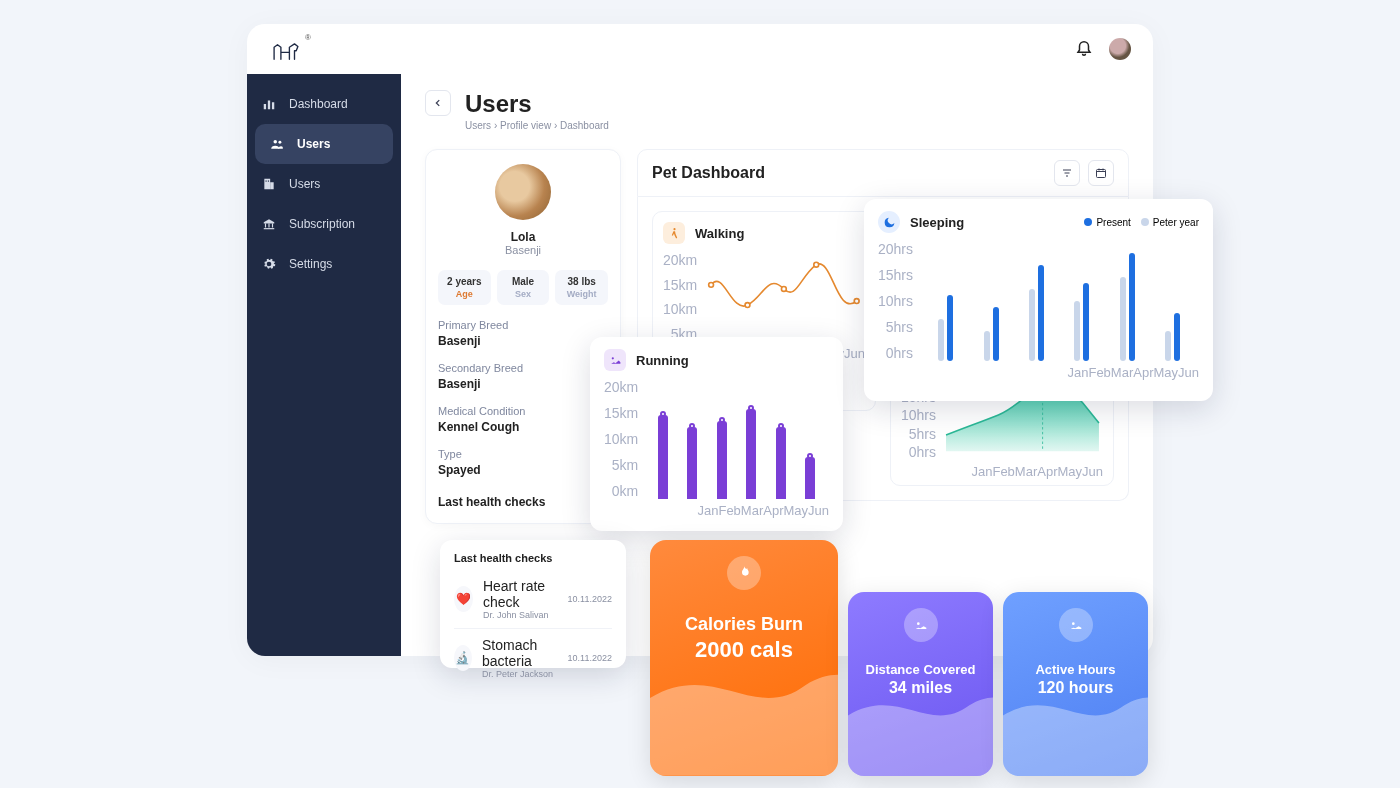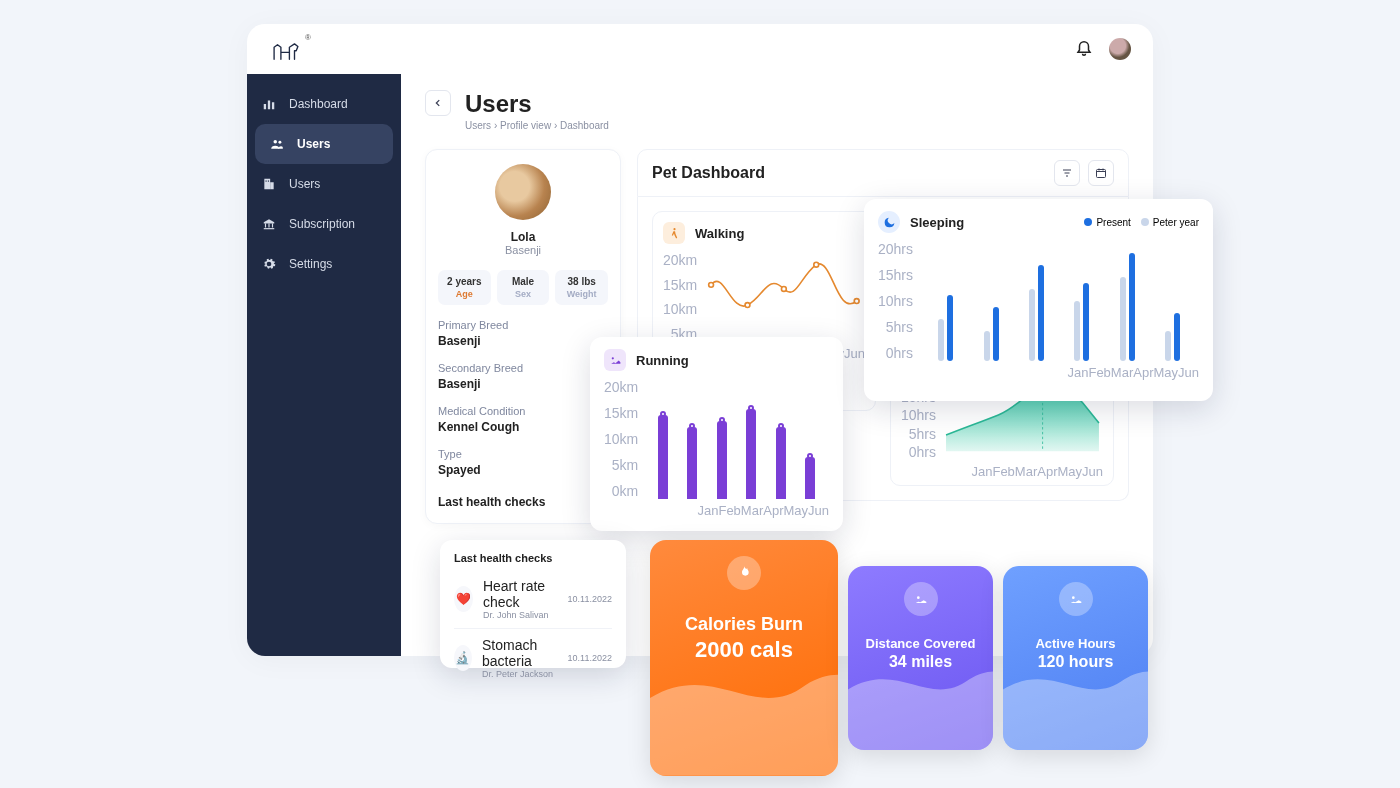--- a/index.html
+++ b/index.html
@@ -53,21 +53,21 @@
 .fl-health{left:440px;top:540px;width:186px;height:128px}
 .hc-item{display:flex;align-items:center;gap:10px;padding:8px 0;border-bottom:1px solid #f0f2f7}
 .hc-item:last-child{border-bottom:none}
 .hc-ic{width:26px;height:26px;border-radius:50%;background:#f6f7fb;display:flex;align-items:center;justify-content:center;font-size:12px}
 .hc-t{font-size:14px;font-weight:400;color:#222}
 .hc-s{font-size:9px;color:#8a90a2}
 .hc-d{margin-left:auto;font-size:9px;color:#8a90a2}
 .legend{display:flex;align-items:center;gap:10px;margin-left:auto;font-size:10px}
 .ld{width:8px;height:8px;border-radius:50%;display:inline-block;margin-right:4px}
 
-.statrow{position:absolute;left:650px;top:540px;display:flex;gap:10px;align-items:center}
+.statrow{position:absolute;left:650px;top:540px;display:flex;gap:10px;align-items:flex-end}
 .stat{width:145px;height:184px;border-radius:16px;color:#fff;text-align:center;padding-top:16px;position:relative;overflow:hidden;box-shadow:0 6px 24px rgba(0,0,0,.12)}
 .stat.big{height:236px;width:188px}
 .stat .sic{width:34px;height:34px;border-radius:50%;background:rgba(255,255,255,.3);margin:0 auto;display:flex;align-items:center;justify-content:center}
 .stat .sl{font-size:13px;font-weight:600;margin-top:20px}
 .stat.big .sl{font-size:18px;margin-top:24px}
 .stat .sv{font-size:16px;font-weight:700;margin-top:2px}
 .stat.big .sv{font-size:22px}
 .stat .wave{position:absolute;left:0;right:0;bottom:0;height:55%;opacity:.35}
 .g-orange{background:linear-gradient(160deg,#ff8a3d,#ff6a00)}
 .g-purple{background:linear-gradient(160deg,#8e7bff,#6a55f0)}

